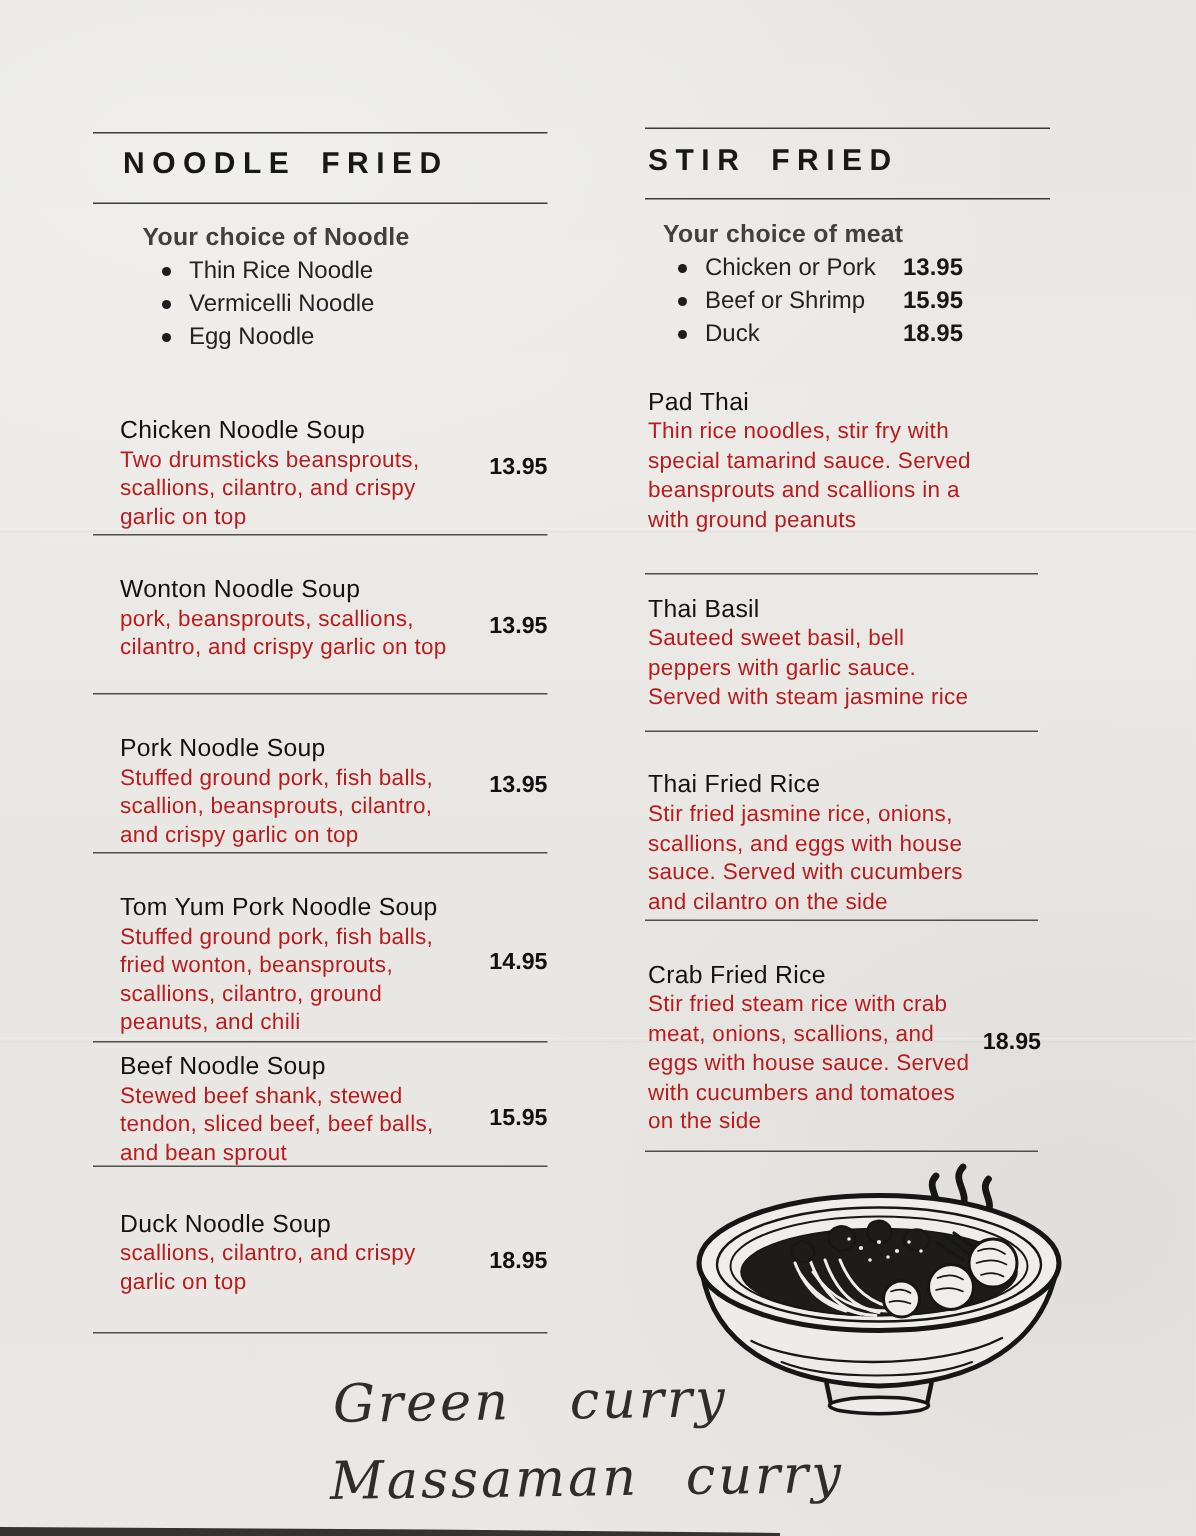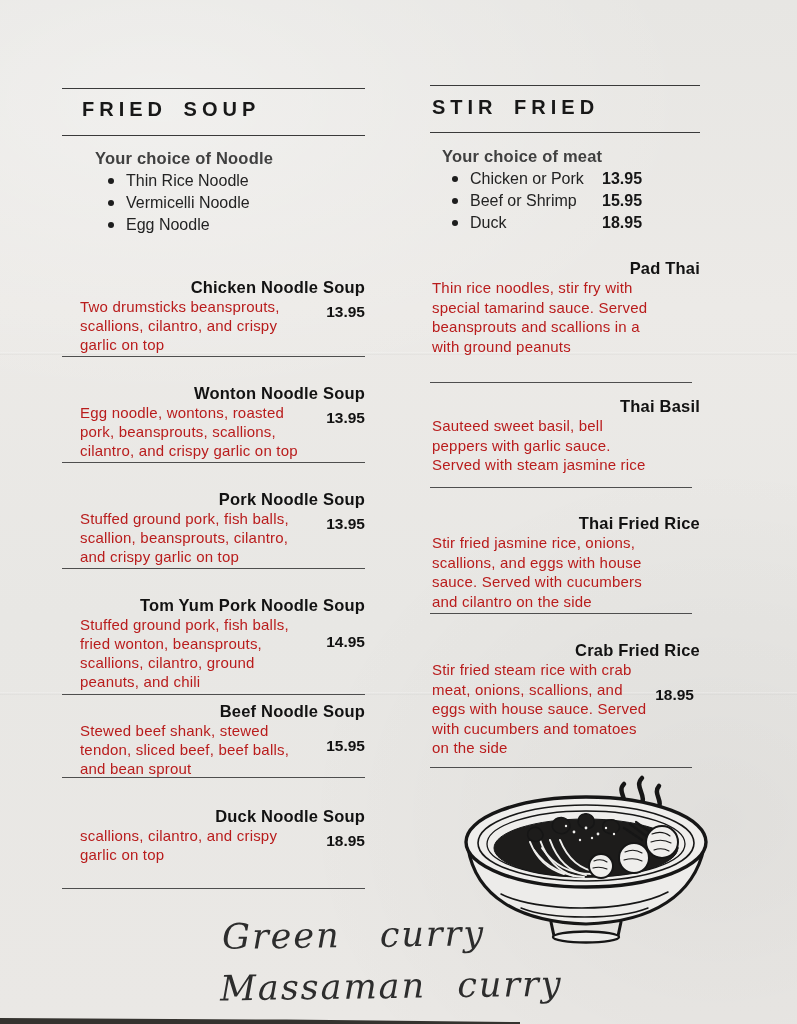--- a/index.html
+++ b/index.html
@@ -28,41 +28,41 @@
     position:absolute;font-weight:bold;font-size:20px;letter-spacing:5px;word-spacing:6px;
     color:#181818;font-family:"Liberation Sans", sans-serif;
   }
   
   .choice-title{position:absolute;font-weight:bold;font-size:16.5px;color:#404040;letter-spacing:.2px;}
   .bullet-row{position:absolute;height:22px;display:flex;align-items:center;font-size:16px;color:#232323;}
   .bullet-dot{width:6px;height:6px;border-radius:50%;background:#1d1d1d;margin-right:12px;flex:0 0 auto;}
   .bullet-price{position:absolute;font-weight:bold;color:#161616;font-size:16px;}
   
   .item{position:absolute;}
-  .item-name{font-weight:bold;font-size:16.5px;color:#121212;letter-spacing:.2px;height:20px;line-height:20px;text-align:right;}
+  .item-name{font-weight:normal;font-size:16.5px;color:#121212;letter-spacing:.2px;height:20px;line-height:20px;}
   .dline{font-size:15px;line-height:19px;color:#b91c1c;letter-spacing:.2px;}
   .col-right .dline{line-height:19.5px;}
   .price{position:absolute;font-weight:bold;font-size:15.5px;color:#111;}
   
   .handwriting{
     position:absolute;font-family:"DejaVu Serif", serif;font-style:italic;
     font-size:35px;color:#2d2d2d;letter-spacing:2px;word-spacing:26px;
     transform:rotate(-.8deg);font-weight:normal;
   }
   .hw2{word-spacing:18px;}
 </style>
 </head>
 <body>
 
 <div class="crease" style="top:352px"></div>
 <div class="crease" style="top:692px"></div>
 
 <div>
   <div class="rule" style="top:88px;left:62px;width:303px"></div>
-  <div class="section-header" style="top:98px;left:82px">FRIED SOUP</div>
+  <div class="section-header" style="top:98px;left:82px">NOODLE FRIED</div>
   <div class="rule" style="top:135px;left:62px;width:303px"></div>
 
   <div class="choice-title" style="top:149px;left:95px">Your choice of Noodle</div>
   <div class="bullet-row" style="top:170px;left:108px">
     <span class="bullet-dot"></span>
     <span>Thin Rice Noodle</span>
   </div>
   <div class="bullet-row" style="top:192px;left:108px">
     <span class="bullet-dot"></span>
     <span>Vermicelli Noodle</span>
@@ -76,21 +76,20 @@
     <div class="item-name">Chicken Noodle Soup</div>
     <div class="dline">Two drumsticks beansprouts,</div>
     <div class="dline">scallions, cilantro, and crispy</div>
     <div class="dline">garlic on top</div>
     <div class="price" style="top:26px;right:0">13.95</div>
   </div>
   <div class="rule thin" style="top:356px;left:62px;width:303px"></div>
 
   <div class="item" style="top:383px;left:80px;width:285px">
     <div class="item-name">Wonton Noodle Soup</div>
-    <div class="dline">Egg noodle, wontons, roasted</div>
     <div class="dline">pork, beansprouts, scallions,</div>
     <div class="dline">cilantro, and crispy garlic on top</div>
     <div class="price" style="top:26px;right:0">13.95</div>
   </div>
   <div class="rule thin" style="top:462px;left:62px;width:303px"></div>
 
   <div class="item" style="top:489px;left:80px;width:285px">
     <div class="item-name">Pork Noodle Soup</div>
     <div class="dline">Stuffed ground pork, fish balls,</div>
     <div class="dline">scallion, beansprouts, cilantro,</div>

